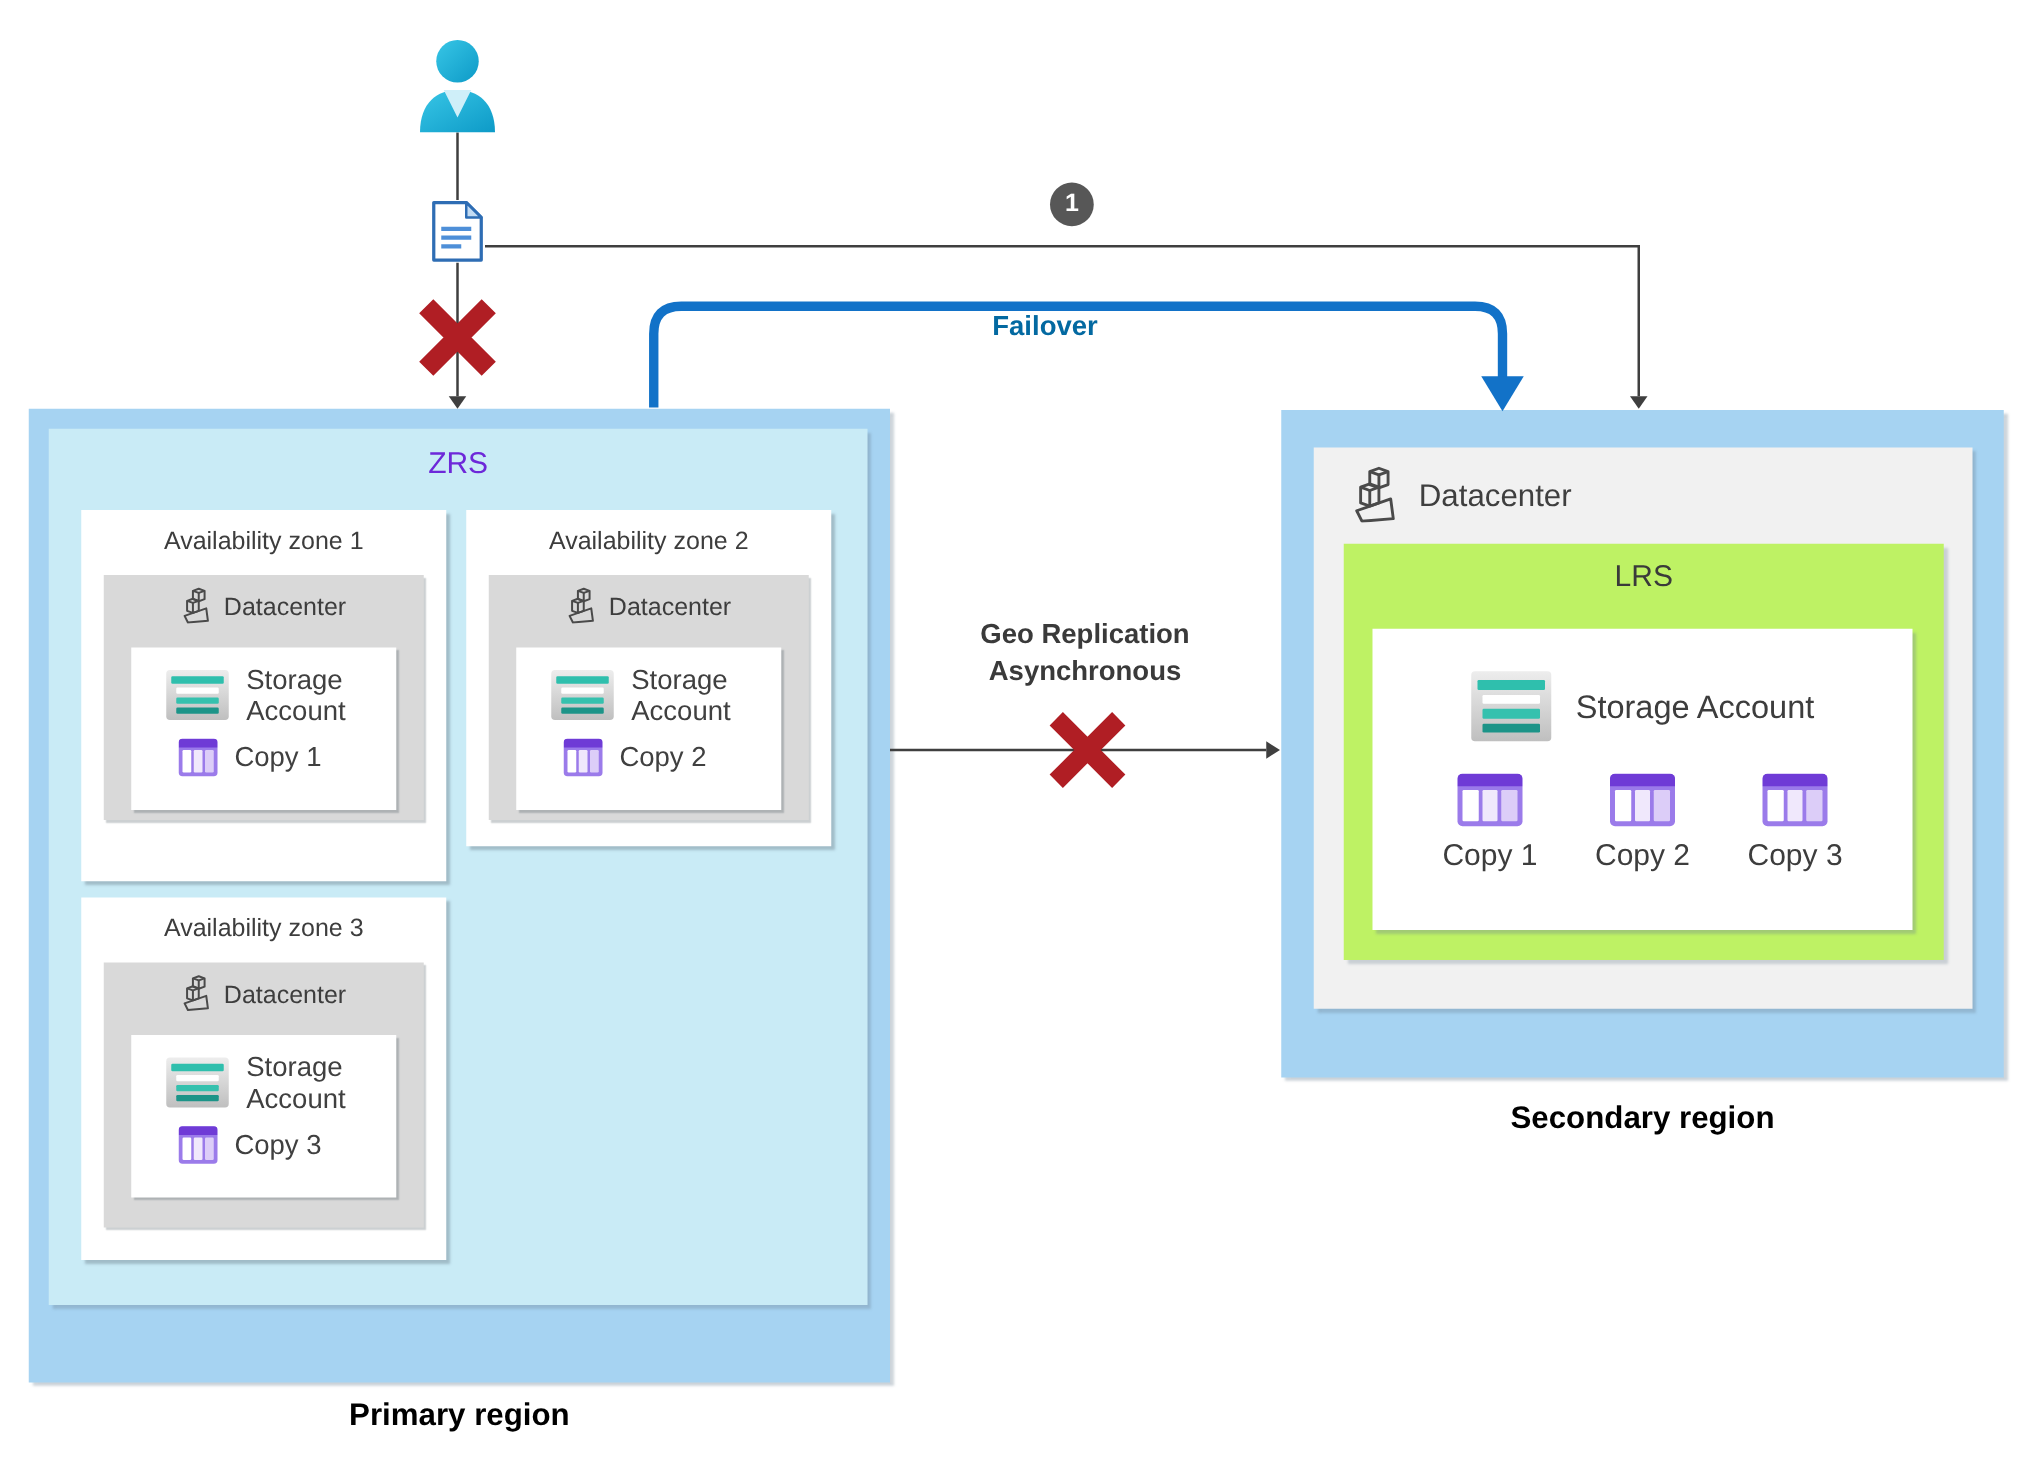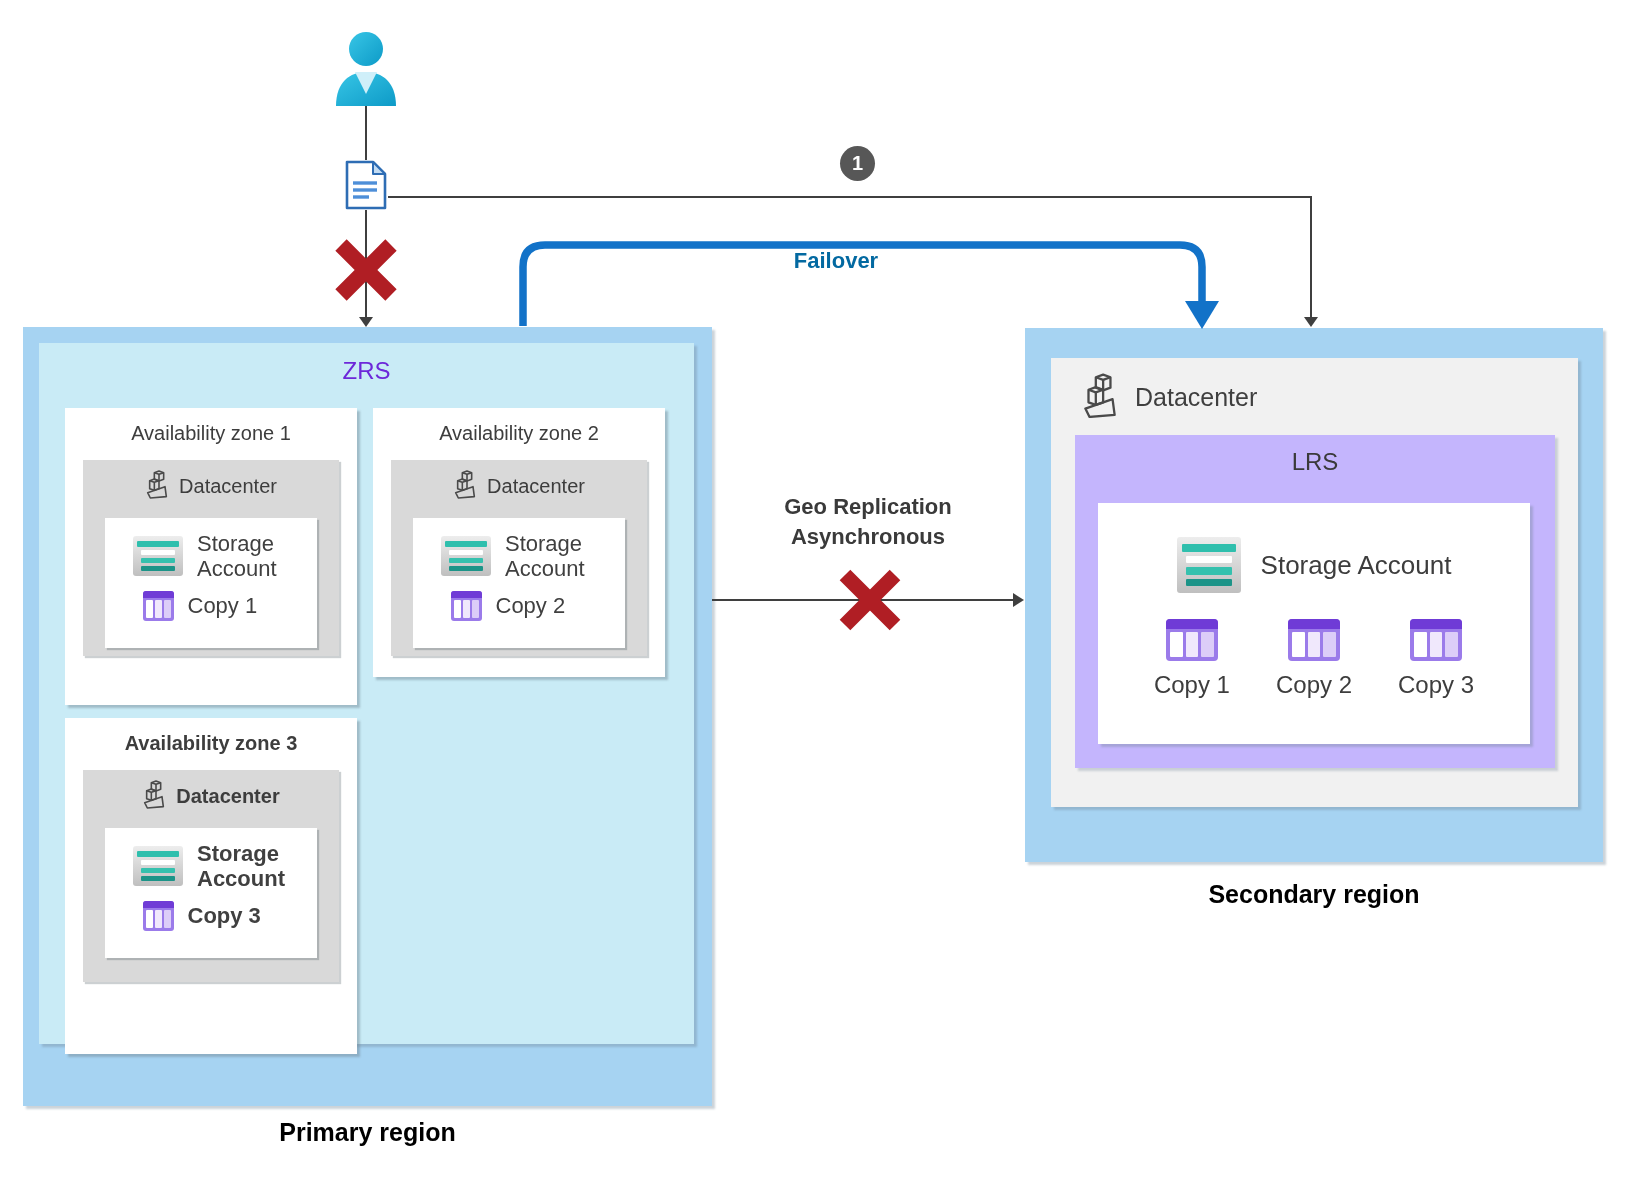--- a/index.html
+++ b/index.html
@@ -45,21 +45,21 @@
   .copy-icon .c1{background:#ffffff;}
   .copy-icon .c2{background:#f0e8fc;}
   .copy-icon .c3{background:#dccdf8;}
   .copy-icon.lg{width:52px;height:42px;border-radius:4px;}
   .copy-icon.lg .hd{height:10px;}
   .copy-icon.lg .cols{gap:3px;padding:3px 4px 4px;}
   
   .sec-dc-box{position:absolute;left:26px;top:30px;width:527px;height:449px;background:#f1f1f1;box-shadow:3px 3px 2px rgba(110,130,145,.35);}
   .sec-dc-header{position:absolute;left:30px;top:14px;display:flex;align-items:center;gap:16px;}
   .sec-dc-label{font-size:25px;color:#3f3f3f;}
-  .lrs-box{position:absolute;left:24px;top:77px;width:480px;height:333px;background:#c4b5fd;box-shadow:3px 3px 2px rgba(110,130,145,.3);}
+  .lrs-box{position:absolute;left:24px;top:77px;width:480px;height:333px;background:#bef264;box-shadow:3px 3px 2px rgba(110,130,145,.3);}
   .lrs-title{margin-top:13px;text-align:center;font-size:24px;color:#3a3a3a;}
   .sec-card{position:absolute;left:23px;top:68px;width:432px;height:241px;background:#ffffff;box-shadow:3px 3px 2px rgba(110,130,145,.35);}
   .sec-storage-row{margin-top:34px;display:flex;align-items:center;justify-content:center;gap:20px;}
   .sec-storage-label{font-size:26px;color:#3d3d3d;}
   .sec-copies{margin-top:26px;display:flex;justify-content:center;gap:46px;}
   .sec-copy{display:flex;flex-direction:column;align-items:center;}
   .sec-copy-label{margin-top:10px;font-size:24px;color:#3d3d3d;}
   
   .region-label{position:absolute;text-align:center;font-size:25px;font-weight:bold;color:#000000;z-index:2;}
   .mid-text{position:absolute;left:718px;top:492px;width:300px;text-align:center;font-size:22px;font-weight:bold;
@@ -208,21 +208,21 @@
                     <i class="c2"></i>
                     <i class="c3"></i>
                   </span>
                 </span>
               <span class="row-label copy-label-sm">Copy 2</span>
             </div>
           </div>
         </div>
       </div>
 
-      <div class="zone zone-3" style="left:26px;top:375px;height:336px;font-weight:bold;">
+      <div class="zone zone-3" style="left:26px;top:375px;height:290px;">
         <div class="zone-title">Availability zone 3</div>
         <div class="dc-box">
           <div class="dc-header">
             <span>
               <svg viewBox="0 0 36 44" width="24" height="30">
                 <g fill="none" stroke="#4a4a4a" stroke-width="2.4" stroke-linejoin="round">
                   <path d="M14 5 L21 2.5 L28 5 L28 15 L21 17.5 L14 15 Z"></path>
                   <path d="M14 5 L21 7.5 L28 5"></path>
                     <path d="M21 7.5 L21 17.5"></path>
                   <path d="M7 17 L14 14.5 L21 17 L21 29 L14 31.5 L7 29 Z"></path>

